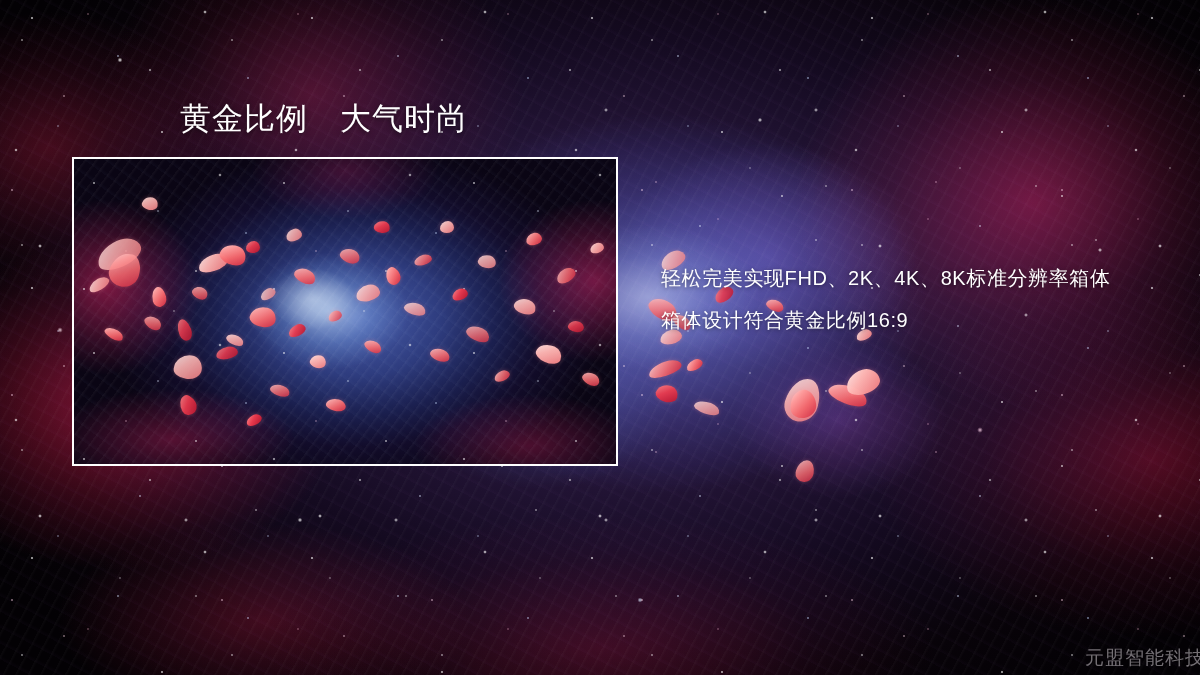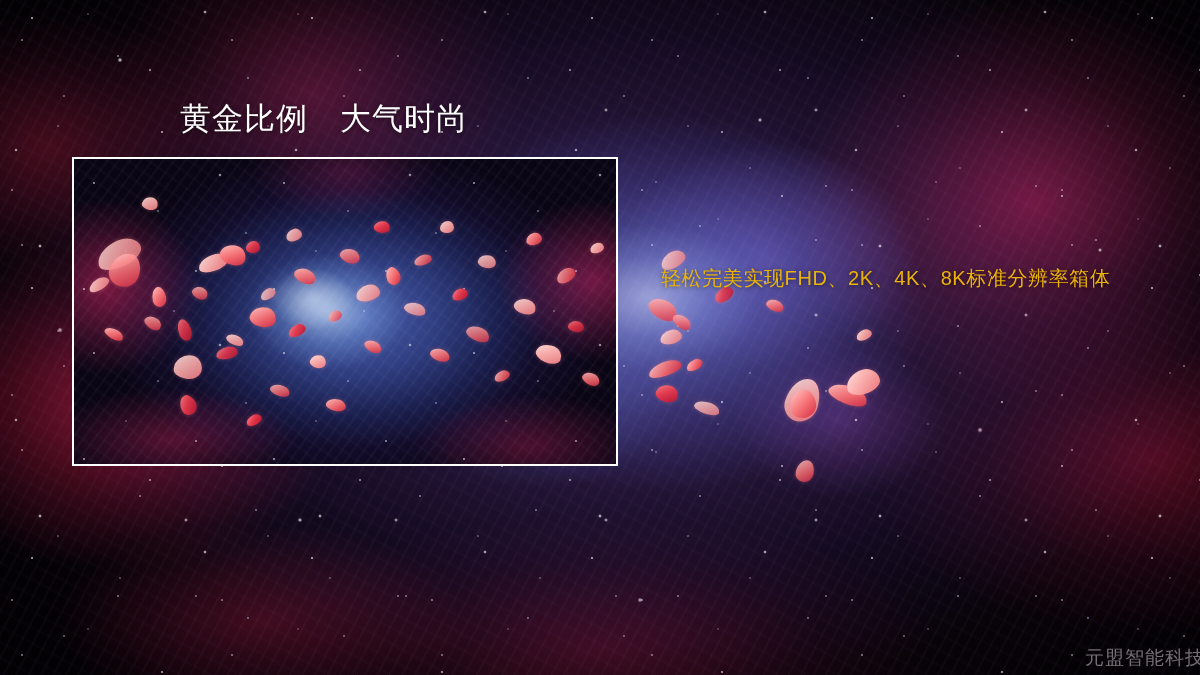--- a/index.html
+++ b/index.html
@@ -197,21 +197,21 @@
     color: #ffffff;
     letter-spacing: 1px;
     white-space: pre;
     text-shadow: 0 1px 5px rgba(0,0,0,0.55);
   }
 
   #body-text {
     position: absolute;
     left: 661px;
     top: 257px;
-    color: #eab308;
+    color: #ffffff;
     font-size: 20px;
     line-height: 42px;
     letter-spacing: .6px;
     white-space: nowrap;
     text-shadow: 0 1px 4px rgba(0,0,0,0.5);
   }
   #body-text .line { display: block; }
 
   #watermark {
     position: absolute;
@@ -309,17 +309,18 @@
         <div class="petal pale" style="left: 516px; top: 84px; width: 14px; height: 10px; transform: rotate(-16deg); opacity: 0.92;"></div>
         <div class="petal" style="left: 252px; top: 240px; width: 20px; height: 12px; transform: rotate(14deg); opacity: 0.95;"></div>
         <div class="petal dark" style="left: 172px; top: 256px; width: 16px; height: 10px; transform: rotate(-24deg); opacity: 0.98;"></div>
       </div>
   </div>
 
   <div id="slide-title">黄金比例　大气时尚</div>
 
   <div id="body-text">
     <span class="line">轻松完美实现FHD、2K、4K、8K标准分辨率箱体</span>
+    <span class="line">箱体设计符合黄金比例16:9</span>
   </div>
 
   <div id="watermark">元盟智能科技</div>
 
 </div>
 
 </body></html>

